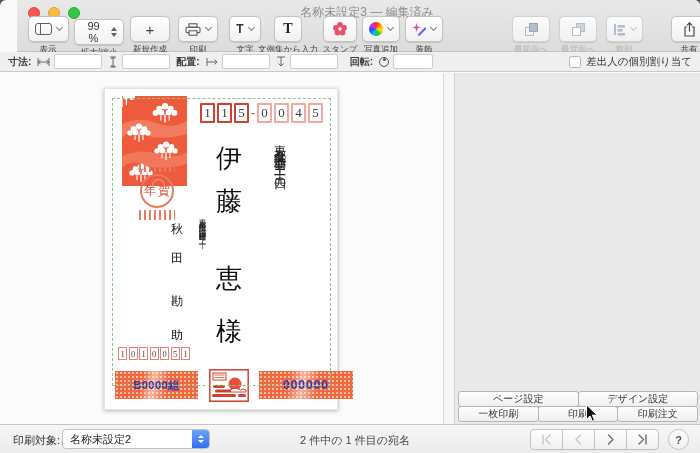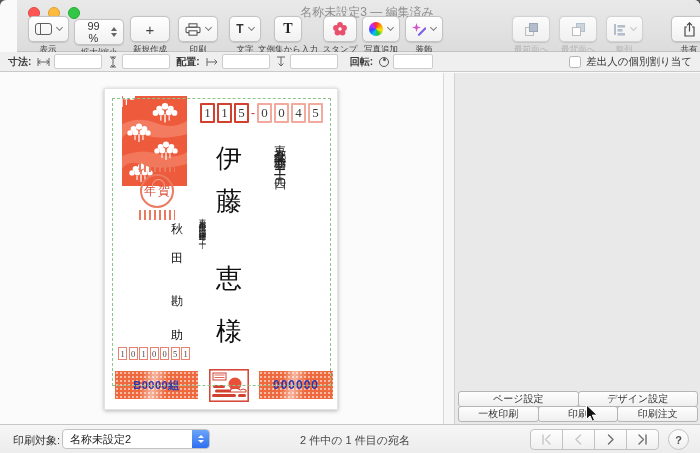--- a/index.html
+++ b/index.html
@@ -95,21 +95,21 @@
   .sname span:nth-child(4){margin-top:22px;}
   .spostal{position:absolute;left:13px;top:258px;display:flex;z-index:2;}
   .sbox{width:9px;height:13px;border:1px solid #e8816d;margin-right:1.5px;
     display:flex;align-items:center;justify-content:center;font-size:8.5px;color:#444;}
   .band{position:absolute;z-index:1;background-color:#ee6a3e;
     background-image:radial-gradient(rgba(255,255,255,.55) 0.8px,transparent 1.1px),
       linear-gradient(100deg,transparent 32%,rgba(255,255,255,.5) 46%,transparent 62%);
     background-size:4px 4px,100% 100%;
     display:flex;align-items:center;justify-content:center;}
   .bandL{left:10px;top:282px;width:83px;height:28px;}
-  .bandR{left:154px;top:282px;width:74px;height:28px;}
+  .bandR{left:154px;top:282px;width:94px;height:28px;}
   .bandtxt{font-family:"Liberation Sans",sans-serif;font-weight:bold;color:#2c35b0;font-size:11px;
     letter-spacing:0.5px;}
   .bandart{position:absolute;left:104px;top:280px;z-index:2;background:#fff;}
   
   .pbtns{position:absolute;left:3px;right:2px;bottom:2px;}
   .prow{display:flex;}
   .pbtn{flex:1;height:16px;background:linear-gradient(#fefefe,#efefef);border:1px solid #b5b5b5;
     border-radius:3px;font-size:10px;color:#333;display:flex;align-items:center;justify-content:center;
     margin-left:-1px;cursor:default;white-space:nowrap;}
   .prow .pbtn:first-child{margin-left:0;}

